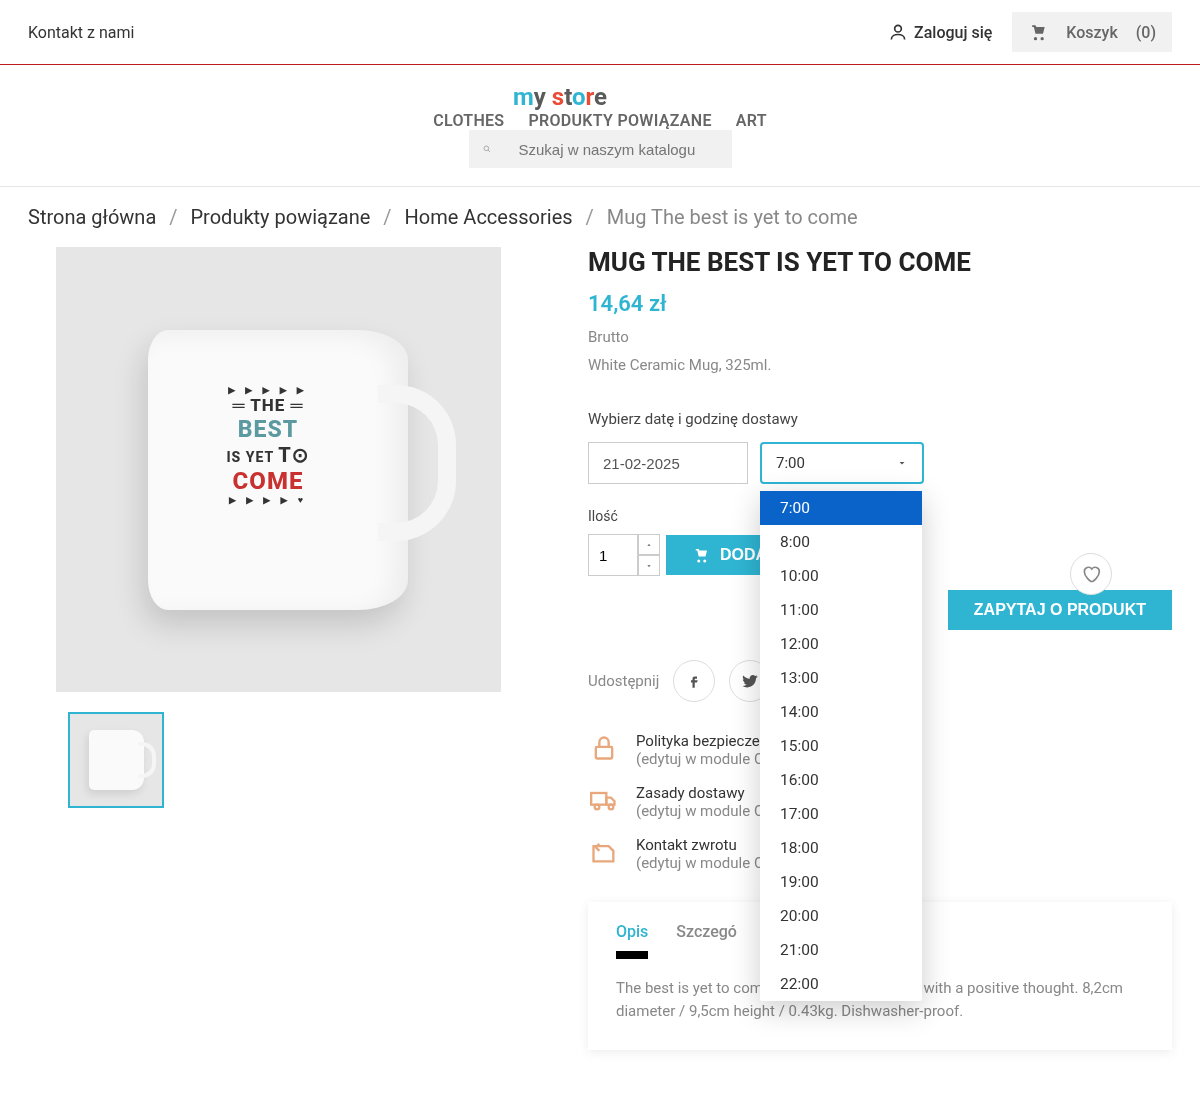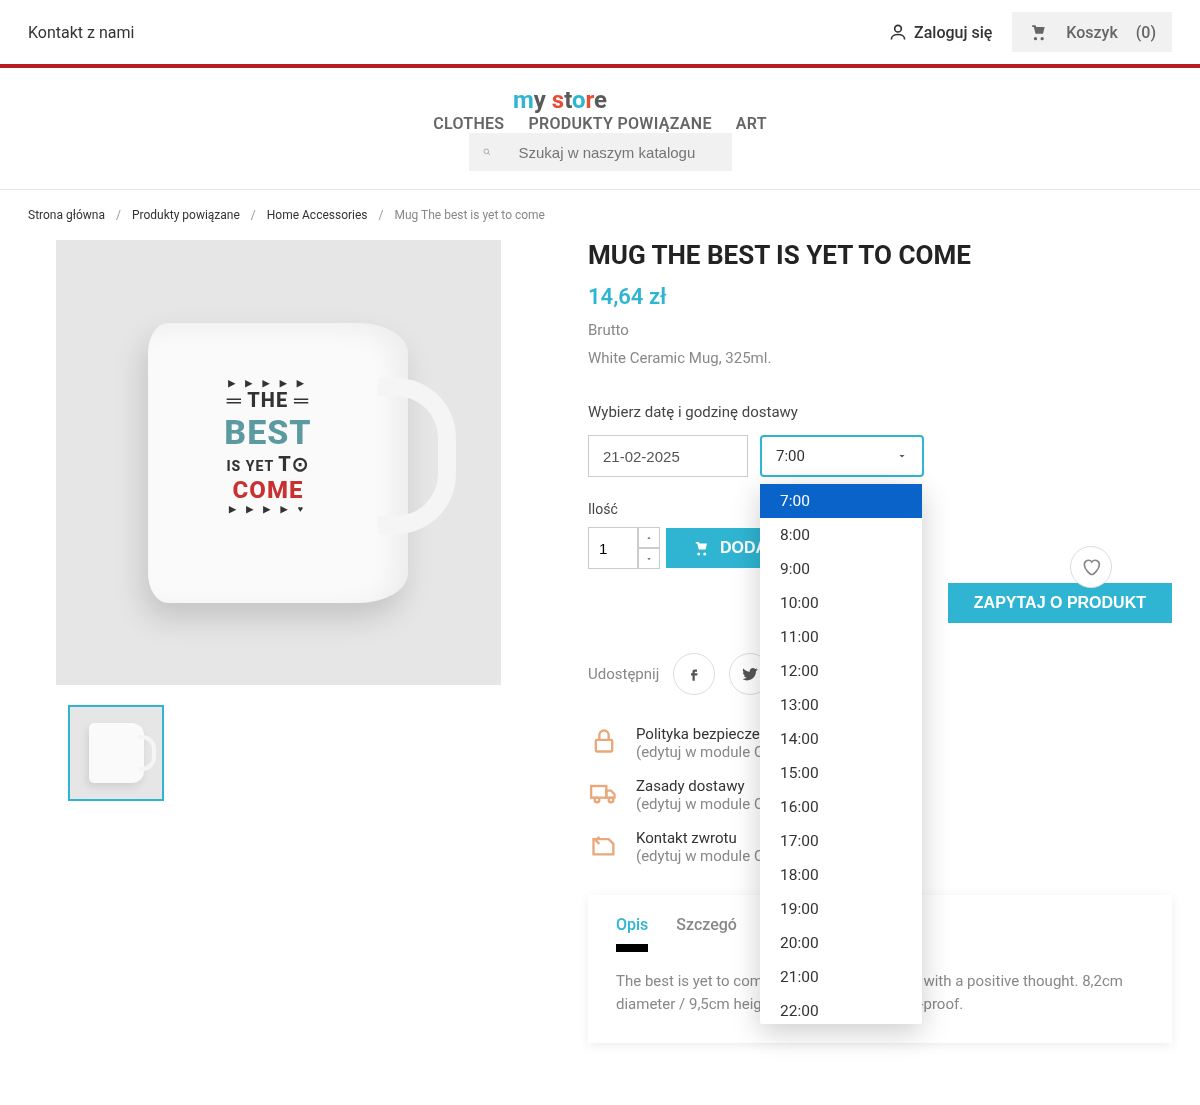--- a/index.html
+++ b/index.html
@@ -1,20 +1,20 @@
 <!DOCTYPE html>
 <html><head>
 <meta charset="utf-8">
 <style>
 * { box-sizing: border-box; margin: 0; padding: 0; }
 body { font-family: -apple-system, BlinkMacSystemFont, "Segoe UI", Roboto, sans-serif; color: #333; background: #fff; width: 1200px; }
 a { text-decoration: none; color: inherit; }
 
 
-.topbar { display: flex; justify-content: space-between; align-items: center; padding: 12px 28px; border-bottom: 4px solid #b91c1c; font-size: 16px; }
+.topbar { display: flex; justify-content: space-between; align-items: center; padding: 12px 28px; border-bottom: 1px solid #b91c1c; font-size: 16px; }
 .topbar-left { color: #333; }
 .topbar-right { display: flex; align-items: center; gap: 20px; }
 .login-link { display: flex; align-items: center; gap: 6px; color: #333; font-weight: 500; }
 .cart-link { display: flex; align-items: center; gap: 18px; background: #f1f1f1; padding: 10px 16px; color: #666; font-weight: 500; }
 
 
 .header { display: flex; align-items: center; padding: 18px 28px; border-bottom: 1px solid #e5e5e5; flex-direction: column; }
 .logo { font-size: 24px; font-weight: 700; margin-right: 80px; }
 .logo .m { color: #2fb5d2; }
 .logo .y { color: #5a5a5a; }
@@ -22,36 +22,36 @@
 .logo .t { color: #5a5a5a; }
 .logo .o { color: #2fb5d2; }
 .logo .r { color: #e94b35; }
 .logo .e { color: #5a5a5a; }
 .nav { display: flex; gap: 24px; flex: 1; }
 .nav-item { font-weight: 600; color: #666; font-size: 16px; letter-spacing: 0.3px; }
 .search-box { display: flex; align-items: center; background: #f1f1f1; padding: 10px 14px; width: 263px; gap: 28px; }
 .search-box input { border: none; background: transparent; outline: none; font-size: 15px; flex: 1; color: #888; }
 
 
-.breadcrumbs { padding: 18px 28px; font-size: 12px; color: #333; }
+.breadcrumbs { padding: 18px 28px; font-size: 20px; color: #333; }
 .breadcrumbs .sep { color: #999; margin: 0 8px; }
 .breadcrumbs .current { color: #888; }
 
 
 .main { display: flex; gap: 60px; padding: 0 28px 40px; }
 .left-col { width: 500px; }
 .right-col { flex: 1; position: relative; }
 
 
 .product-image { width: 445px; height: 445px; background: #e6e6e6; display: flex; align-items: center; justify-content: center; margin: 0 auto 20px; position: relative; }
 .mug { width: 260px; height: 280px; background: #fafafa; border-radius: 20px 50px 50px 20px / 30px 30px 30px 30px; position: relative; box-shadow: inset -15px 5px 25px rgba(0,0,0,0.05), -5px 15px 30px rgba(0,0,0,0.15); }
 .mug::after { content:""; position:absolute; right:-48px; top:55px; width:60px; height:120px; border:18px solid #f5f5f5; border-left:none; border-radius:0 60px 60px 0; }
 .mug-text { position: absolute; left: 45px; top: 55px; width: 150px; text-align: center; font-weight: 800; letter-spacing: 1px; }
-.mug-text .l1 { font-size: 20px; color: #333; }
-.mug-text .l2 { font-size: 34px; color: #5a9aa0; }
+.mug-text .l1 { font-size: 17px; color: #333; }
+.mug-text .l2 { font-size: 23px; color: #5a9aa0; }
 .mug-text .l3 { font-size: 14px; color: #333; }
 .mug-text .l4 { font-size: 24px; color: #c93131; }
 .thumb { width: 96px; height: 96px; border: 2px solid #2fb5d2; background: #e6e6e6; display: flex; align-items: center; justify-content: center; margin-left: 40px; }
 .thumb .mini-mug { width: 55px; height: 60px; background: #fafafa; border-radius: 5px 12px 12px 5px; position: relative; box-shadow: -2px 4px 8px rgba(0,0,0,0.1); }
 .thumb .mini-mug::after { content:""; position:absolute; right:-12px; top:12px; width:14px; height:28px; border:4px solid #f5f5f5; border-left:none; border-radius:0 14px 14px 0; }
 
 
 .product-title { font-size: 26px; font-weight: 700; margin-bottom: 14px; color: #232323; }
 .price { font-size: 22px; color: #2fb5d2; font-weight: 600; margin-bottom: 12px; }
 .tax-label { color: #888; font-size: 15px; margin-bottom: 10px; }
@@ -173,21 +173,20 @@
       <div class="time-select-wrap">
         <div class="time-select">
           <span>7:00</span>
           <svg width="12" height="12" viewBox="0 0 24 24" fill="#555">
               <path d="M7 10l5 5 5-5z"></path>
             </svg>
         </div>
         <div class="dropdown">
           <div class="dropdown-item selected">7:00</div>
           <div class="dropdown-item">8:00</div>
-          <div class="dropdown-item">9:00</div>
           <div class="dropdown-item">10:00</div>
           <div class="dropdown-item">11:00</div>
           <div class="dropdown-item">12:00</div>
           <div class="dropdown-item">13:00</div>
           <div class="dropdown-item">14:00</div>
           <div class="dropdown-item">15:00</div>
           <div class="dropdown-item">16:00</div>
           <div class="dropdown-item">17:00</div>
           <div class="dropdown-item">18:00</div>
           <div class="dropdown-item">19:00</div>

